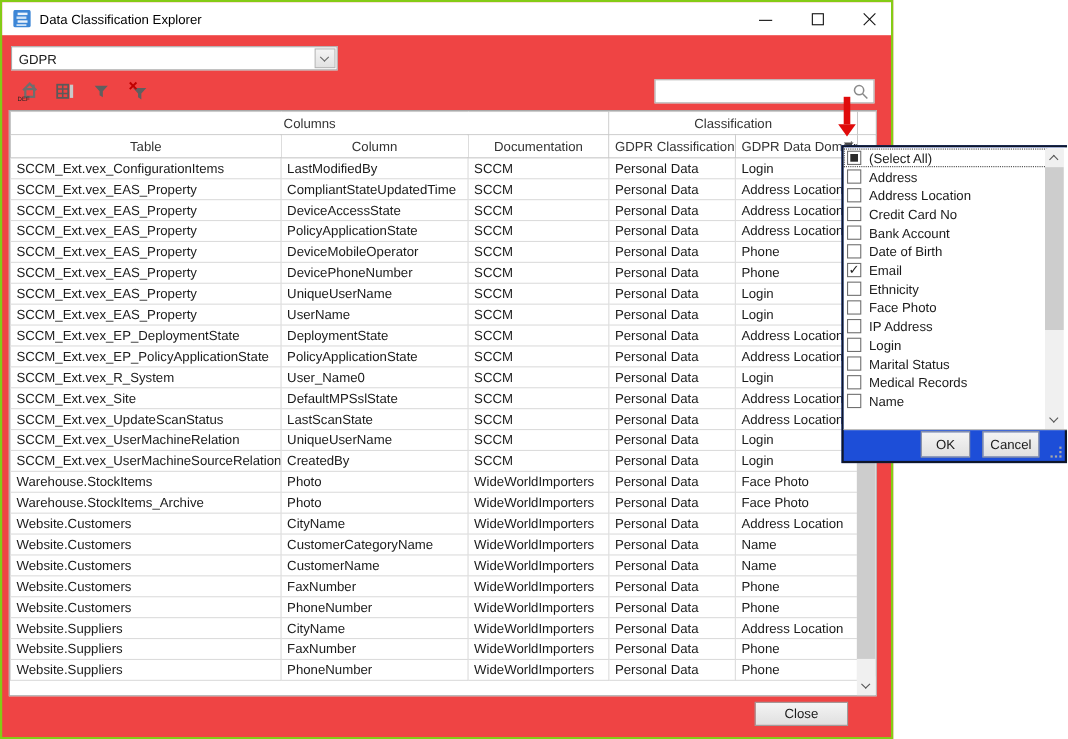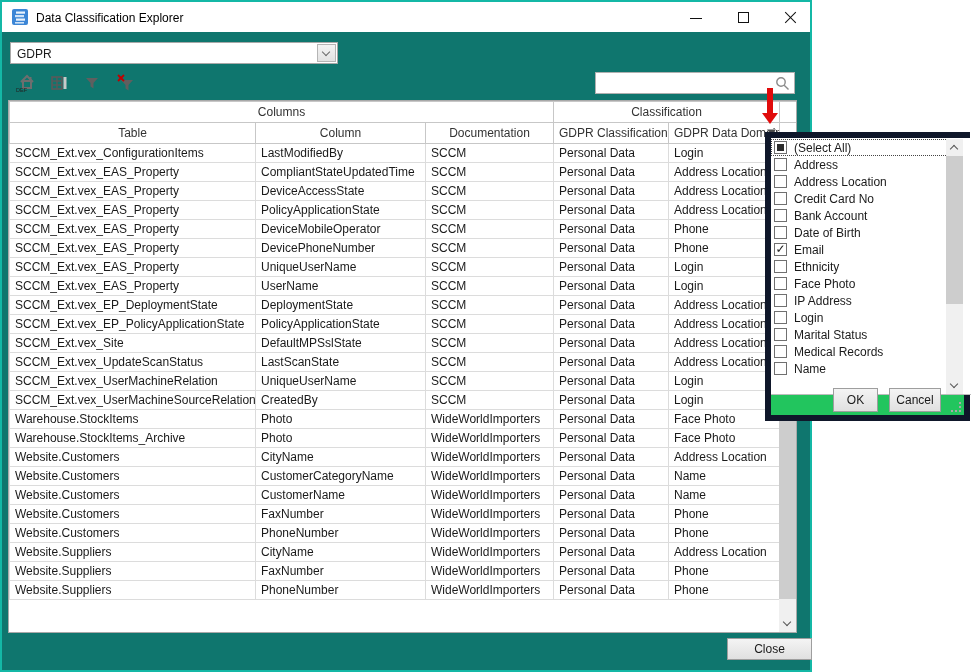--- a/index.html
+++ b/index.html
@@ -1,32 +1,32 @@
 <!DOCTYPE html>
 <html><head>
 <meta charset="utf-8">
 <style>
   * { margin:0; padding:0; box-sizing:border-box; }
   html,body { width:971px; height:672px; background:#fff; font-family:"Liberation Sans",sans-serif; overflow:hidden; position:relative; }
 
   
-  .window { position:absolute; left:0; top:0; width:812px; height:672px; background:#0f766e; border:2px solid #14b8a6; }
+  .window { position:absolute; left:0; top:0; width:812px; height:672px; background:#ef4444; border:2px solid #84cc16; }
 
   .titlebar { position:absolute; left:0; top:0; right:0; height:30px; background:#fff; }
   .app-icon { position:absolute; left:10px; top:7px; width:16px; height:16px; }
   .title { position:absolute; left:34px; top:9px; font-size:12px; color:#000; white-space:nowrap; }
   .win-btn { position:absolute; top:6px; width:20px; height:20px; cursor:default; }
   .win-btn.min { left:684px; } .win-btn.max { left:731px; } .win-btn.cls { left:778px; }
   .min-glyph { position:absolute; left:4px; top:10px; width:12px; border-top:1px solid #111; }
   .max-glyph { position:absolute; left:5px; top:4px; width:11px; height:11px; border:1px solid #111; }
   .x1,.x2 { position:absolute; left:3px; top:9px; width:15px; height:1px; background:#111; }
   .x1 { transform:rotate(45deg); } .x2 { transform:rotate(-45deg); }
 
   
-  .combo { position:absolute; left:8px; top:40px; width:328px; height:22px; border:1px solid #a8a8a8; background:#fff; }
+  .combo { position:absolute; left:8px; top:40px; width:297px; height:22px; border:1px solid #a8a8a8; background:#fff; }
   .combo-text { position:absolute; left:6px; top:4px; font-size:12px; color:#1a1a1a; }
   .combo-btn { position:absolute; right:1px; top:1px; width:19px; height:18px; background:linear-gradient(#f4f4f4,#e2e2e2); border:1px solid #b5b5b5; }
   .chev { display:inline-block; width:6px; height:6px; border-right:1px solid #555; border-bottom:1px solid #555; }
   .combo-btn .chev { position:absolute; left:5px; top:4px; transform:rotate(45deg); border-color:#6a6a6a; }
 
   
   .toolbar { position:absolute; left:12px; top:68px; height:26px; display:flex; gap:9px; }
   .tool-btn { width:24px; height:26px; display:flex; align-items:center; justify-content:center; }
 
   
@@ -46,29 +46,29 @@
   .vscroll { position:absolute; top:43px; right:0; width:17px; bottom:0; background:#f0f0f0; }
   .sb-btn { position:absolute; left:0; width:17px; height:17px; background:#f0f0f0; }
   .sb-btn .chev { position:absolute; left:5px; }
   .sb-up { top:0; } .sb-up .chev { top:7px; transform:rotate(-135deg); }
   .sb-down { bottom:0; } .sb-down .chev { top:4px; transform:rotate(45deg); }
   .sb-thumb { position:absolute; left:0; width:17px; background:#cdcdcd; }
   .vscroll .sb-thumb { top:17px; height:438px; }
 
   
   .btn { background:linear-gradient(#f4f4f4,#e0e0e0); border:1px solid #9e9e9e; font:12px "Liberation Sans",sans-serif; color:#1a1a1a; display:flex; align-items:center; justify-content:center; }
-  .close-footer { position:absolute; left:725px; top:636px; width:85px; height:22px;text-align:right; }
+  .close-footer { position:absolute; left:684px; top:636px; width:85px; height:22px;text-align:right; }
 
   
   .red-arrow { position:absolute; left:762px; top:88px; width:16px; z-index:20; pointer-events:none; }
   .ra-shaft { margin-left:5px; width:6px; height:25px; background:#e00b0b; }
   .ra-head { width:0; height:0; border-left:8px solid transparent; border-right:8px solid transparent; border-top:11px solid #e00b0b; }
 
   
-  .popup { position:absolute; left:765px; top:132px; width:205px; height:289px; background:#22c55e; border:6px solid #0f172a; z-index:10; }
+  .popup { position:absolute; left:765px; top:132px; width:205px; height:289px; background:#1d4ed8; border:2px solid #0f172a; z-index:10; }
   .filter-list { position:absolute; left:0; top:0; width:203px; height:257px; background:#fff; border-bottom:1px solid #bdbdbd; padding-top:1px; }
   .popup-item { display:flex; align-items:center; height:17px; padding-left:3px; gap:7px; font-size:12px; color:#1a1a1a; width:185px; }
   .popup-item.focused { outline:1px dotted #444; outline-offset:-1px; }
   .checkbox { flex:0 0 13px; width:13px; height:13px; border:1px solid #707070; background:#fff; font-size:12px; line-height:11px; text-align:center; color:#222; position:relative; }
   .checkbox .indet { position:absolute; left:2px; top:2px; width:7px; height:7px; background:#2b2b2b; }
   .popup-scroll { position:absolute; right:1px; top:1px; width:17px; height:255px; background:#f0f0f0; }
   .popup-scroll .sb-thumb { top:17px; height:148px; }
   .popup-buttons { position:absolute; left:0; right:0; bottom:0; height:31px; display:flex; justify-content:flex-end; align-items:center; gap:11px; padding-right:23px; }
   .ok-btn { width:45px; height:24px; }
   .cancel-btn { width:52px; height:24px; }
@@ -245,20 +245,27 @@
             <td>Address Location</td>
           </tr>
           <tr>
             <td>SCCM_Ext.vex_EP_PolicyApplicationState</td>
             <td>PolicyApplicationState</td>
             <td>SCCM</td>
             <td>Personal Data</td>
             <td>Address Location</td>
           </tr>
           <tr>
+            <td>SCCM_Ext.vex_R_System</td>
+            <td>User_Name0</td>
+            <td>SCCM</td>
+            <td>Personal Data</td>
+            <td>Login</td>
+          </tr>
+          <tr>
             <td>SCCM_Ext.vex_Site</td>
             <td>DefaultMPSslState</td>
             <td>SCCM</td>
             <td>Personal Data</td>
             <td>Address Location</td>
           </tr>
           <tr>
             <td>SCCM_Ext.vex_UpdateScanStatus</td>
             <td>LastScanState</td>
             <td>SCCM</td>

